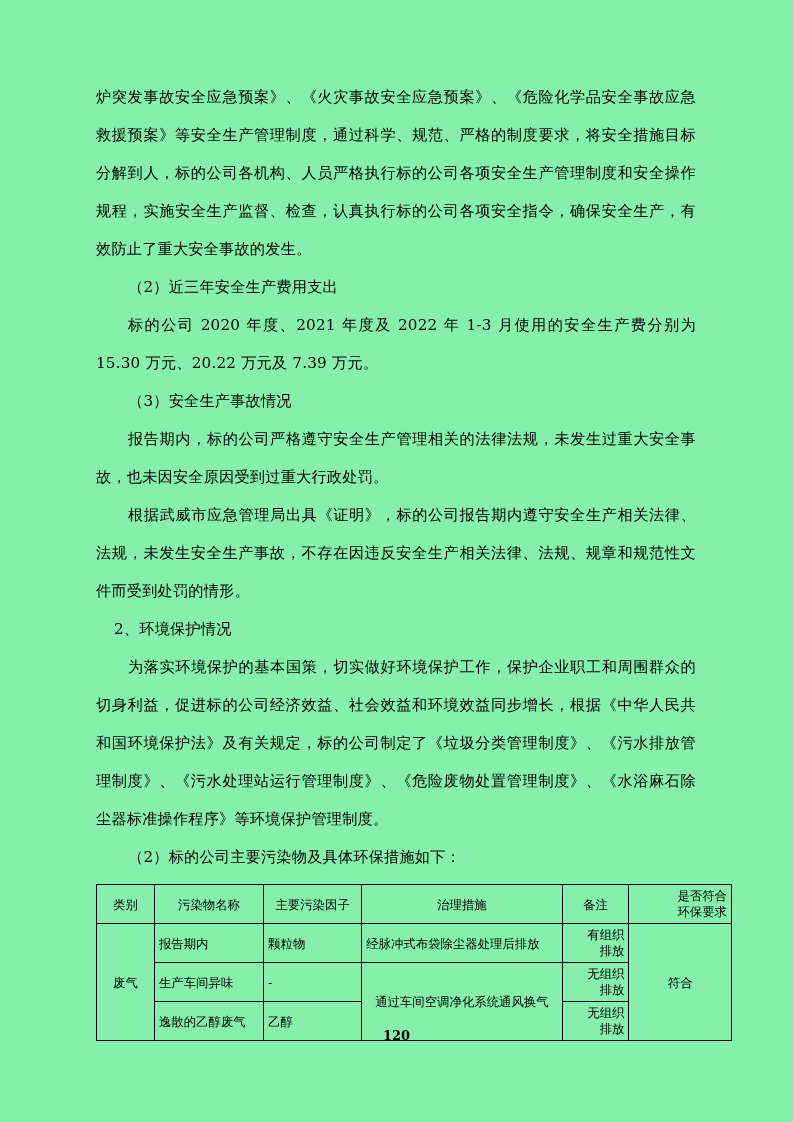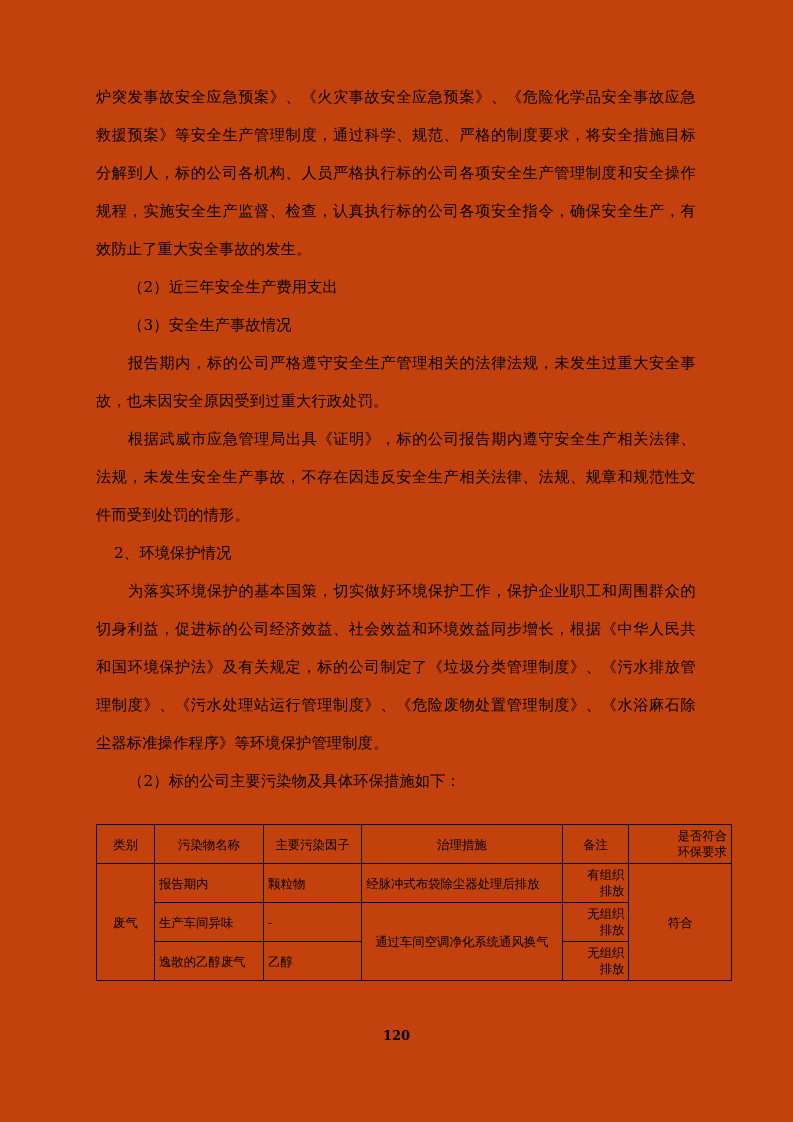--- a/index.html
+++ b/index.html
@@ -5,21 +5,21 @@
   html, body {
     margin: 0;
     padding: 0;
     background: #ffffff;
   }
   .page {
     position: relative;
     width: 793px;
     height: 1122px;
     margin: 0 auto;
-    background: #c2410c;
+    background: #86efac;
     box-sizing: border-box;
     font-family: "DejaVu Serif", "Liberation Serif", serif;
     color: #000000;
     overflow: hidden;
   }
   .content {
     position: absolute;
     left: 96px;
     top: 78px;
     width: 600px;
@@ -32,21 +32,21 @@
     text-justify: inter-ideograph;
     letter-spacing: 0.2px;
   }
   p.indent {
     text-indent: 32px;
   }
   p.indent2 {
     text-indent: 18px;
   }
   .tbl-wrap {
-    margin-top: 24px;
+    margin-top: 8px;
     width: 636px;
   }
   table.poll {
     border-collapse: collapse;
     width: 100%;
     font-size: 12.4px;
     font-family: "DejaVu Serif", "Liberation Serif", serif;
     table-layout: fixed;
   }
   table.poll th, table.poll td {
@@ -74,20 +74,21 @@
   }
 </style>
 </head>
 <body>
 
 <div class="page">
   <div class="content">
 
     <p class="para">炉突发事故安全应急预案》、《火灾事故安全应急预案》、《危险化学品安全事故应急救援预案》等安全生产管理制度，通过科学、规范、严格的制度要求，将安全措施目标分解到人，标的公司各机构、人员严格执行标的公司各项安全生产管理制度和安全操作规程，实施安全生产监督、检查，认真执行标的公司各项安全指令，确保安全生产，有效防止了重大安全事故的发生。</p>
     <p class="para indent">（2）近三年安全生产费用支出</p>
+    <p class="para indent">标的公司 2020 年度、2021 年度及 2022 年 1-3 月使用的安全生产费分别为 15.30 万元、20.22 万元及 7.39 万元。</p>
     <p class="para indent">（3）安全生产事故情况</p>
     <p class="para indent">报告期内，标的公司严格遵守安全生产管理相关的法律法规，未发生过重大安全事故，也未因安全原因受到过重大行政处罚。</p>
     <p class="para indent">根据武威市应急管理局出具《证明》，标的公司报告期内遵守安全生产相关法律、法规，未发生安全生产事故，不存在因违反安全生产相关法律、法规、规章和规范性文件而受到处罚的情形。</p>
     <p class="para indent2">2、环境保护情况</p>
     <p class="para indent">为落实环境保护的基本国策，切实做好环境保护工作，保护企业职工和周围群众的切身利益，促进标的公司经济效益、社会效益和环境效益同步增长，根据《中华人民共和国环境保护法》及有关规定，标的公司制定了《垃圾分类管理制度》、《污水排放管理制度》、《污水处理站运行管理制度》、《危险废物处置管理制度》、《水浴麻石除尘器标准操作程序》等环境保护管理制度。</p>
     <p class="para indent">（2）标的公司主要污染物及具体环保措施如下：</p>
 
     <div class="tbl-wrap">
       <table class="poll">
         <colgroup>

